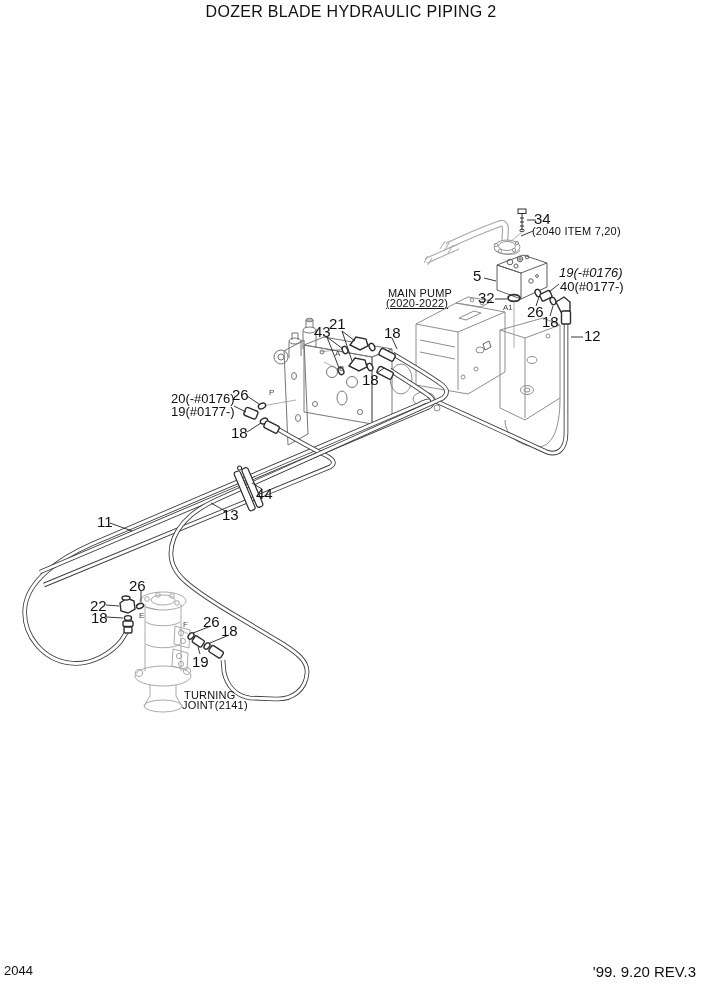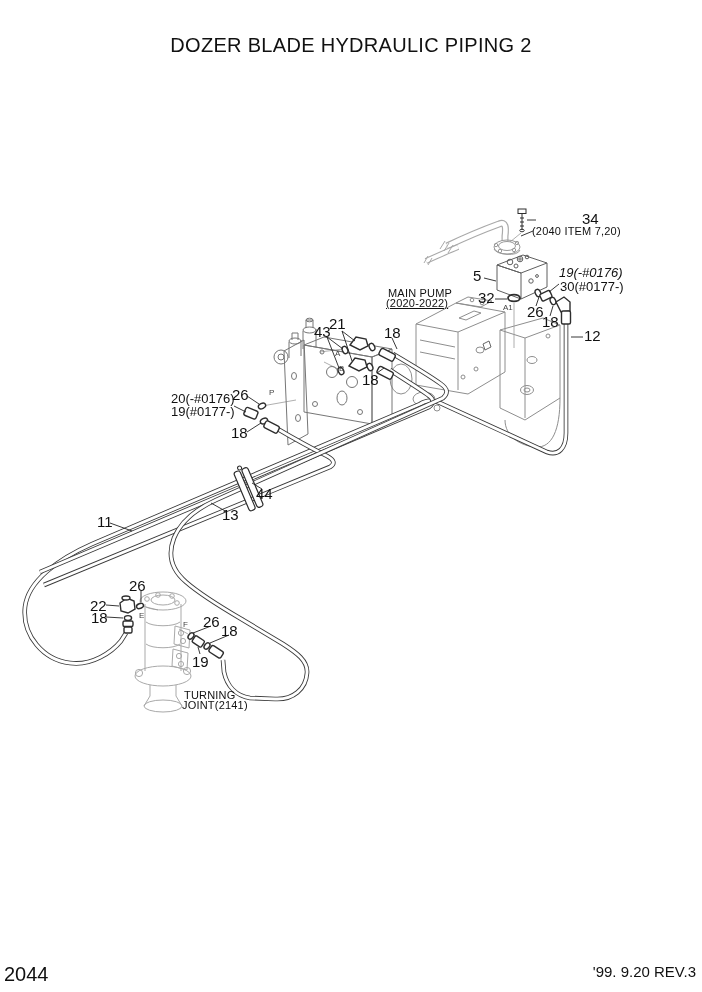--- a/index.html
+++ b/index.html
@@ -4,25 +4,25 @@
 <style>
   html,body{margin:0;padding:0;background:#ffffff;}
   #page{position:relative;width:702px;height:992px;background:#ffffff;overflow:hidden;
         font-family:"Liberation Sans", sans-serif;color:#111111;}
   svg{position:absolute;left:0;top:0;}
   .lbl{position:absolute;white-space:nowrap;color:#111111;line-height:1;}
   .s15{font-size:15px;}
   .s13{font-size:13px;}
   .s11{font-size:11px;letter-spacing:0.2px;}
   .s8{font-size:8px;color:#444;}
-  .title{left:0;right:0;top:4px;text-align:center;font-size:20px;letter-spacing:0.3px;margin-top:31px;}
-  .pageno{left:4px;top:964px;font-size:20px;text-align:right;}
+  .title{left:0;right:0;top:4px;text-align:center;font-size:16px;letter-spacing:0.3px;}
+  .pageno{left:4px;top:964px;font-size:13px;text-align:right;}
   .rev{right:6px;top:964px;font-size:15px;}
   
-  .c0{left:534px;top:211px;margin-left:48px;}  .c1{left:473px;top:268px;}
+  .c0{left:534px;top:211px;}  .c1{left:473px;top:268px;}
   .c2{left:559px;top:266px;font-style:italic;}  .c3{left:560px;top:280px;}
   .c4{left:478px;top:290px;}  .c5{left:527px;top:304px;}
   .c6{left:542px;top:314px;}  .c7{left:584px;top:328px;text-align:right;}
   .c8{left:314px;top:324px;}  .c9{left:329px;top:316px;}
   .c10{left:384px;top:325px;} .c11{left:362px;top:372px;}
   .c12{left:232px;top:387px;} .c13{left:171px;top:392px;}
   .c14{left:171px;top:405px;} .c15{left:231px;top:425px;}
   .c16{left:256px;top:486px;text-align:right;} .c17{left:222px;top:507px;}
   .c18{left:97px;top:514px;}  .c19{left:129px;top:578px;}
   .c20{left:90px;top:598px;}  .c21{left:91px;top:610px;}
@@ -272,21 +272,21 @@
     <line x1="200" y1="654" x2="198" y2="647"></line>
   </g>
 </svg>
 
 <div class="lbl title">DOZER BLADE HYDRAULIC PIPING 2</div>
 
 <div class="lbl s15 c0">34</div>
 <div class="lbl s11 note34">(2040 ITEM 7,20)</div>
 <div class="lbl s15 c1">5</div>
 <div class="lbl s13 c2">19(-#0176)</div>
-<div class="lbl s13 c3">30(#0177-)</div>
+<div class="lbl s13 c3">40(#0177-)</div>
 <div class="lbl s15 c4">32</div>
 <div class="lbl s15 c5">26</div>
 <div class="lbl s15 c6">18</div>
 <div class="lbl s15 c7">12</div>
 <div class="lbl s11 npump1">MAIN PUMP</div>
 <div class="lbl s11 npump2">(2020-2022)</div>
 <div class="lbl s15 c8">43</div>
 <div class="lbl s15 c9">21</div>
 <div class="lbl s15 c10">18</div>
 <div class="lbl s15 c11">18</div>

